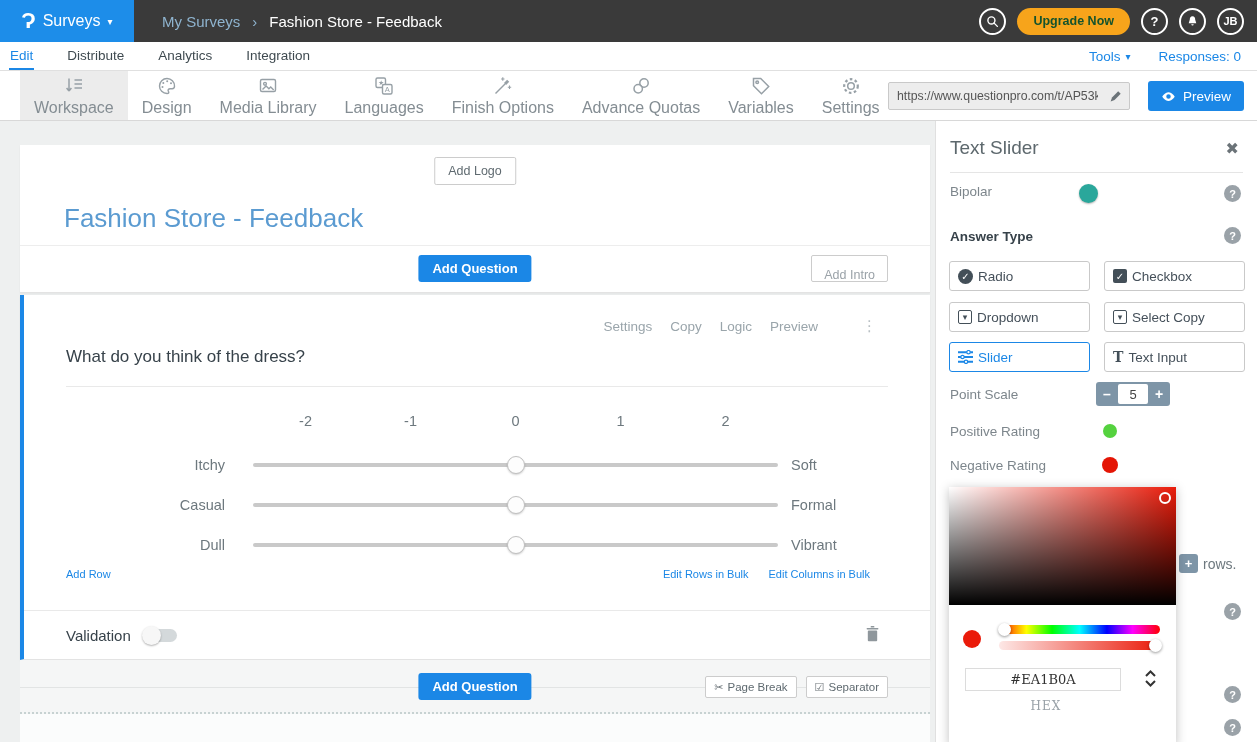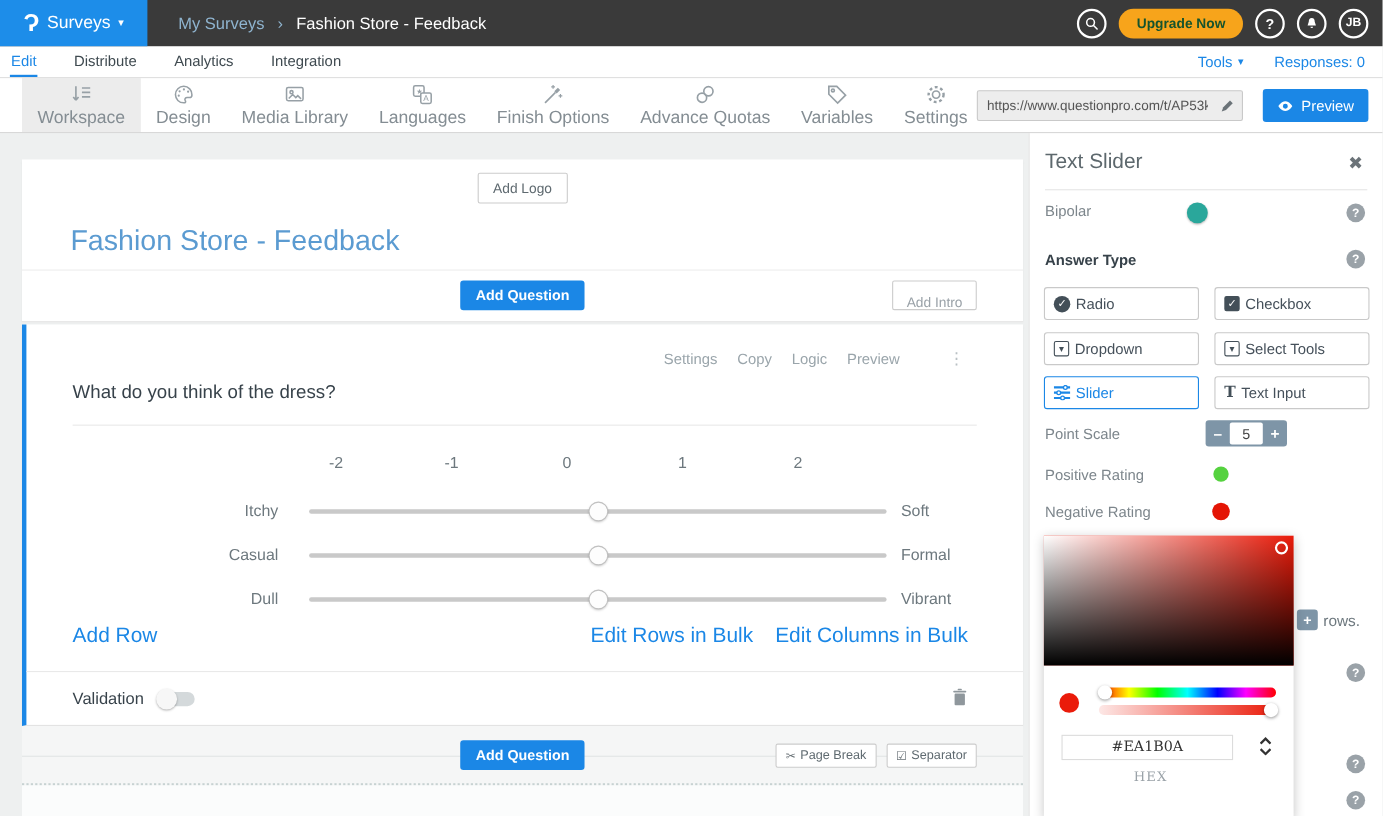--- a/index.html
+++ b/index.html
@@ -52,28 +52,28 @@
   .add-intro-btn { position:absolute; right:42px; top:9px; height:27px; padding:12px 12px; background:#fff; border:1px solid #ccc; border-radius:2px; color:#9aa2a8; font-size:12.5px; cursor:pointer; }
 
   .question-card { position:absolute; left:0; top:150px; width:910px; height:365px; background:#fff; border-left:4px solid #1b87e6; border-bottom:1px solid #e3e3e3; box-shadow:0 1px 2px rgba(0,0,0,.05); }
   .q-actions { position:absolute; top:22px; right:52px; display:flex; align-items:center; gap:18px; font-size:13.5px; color:#9aa5ab; }
   .q-action { cursor:pointer; }
   .q-dots { margin-left:26px; font-size:15px; color:#b9c0c4; cursor:pointer; letter-spacing:1px; }
   .q-text { position:absolute; left:42px; top:52px; font-size:17px; color:#37424a; cursor:text; }
   .q-hr { position:absolute; left:42px; right:42px; top:91px; border-top:1px solid #e9e9e9; }
   .scale-row { position:absolute; left:229px; top:118px; width:525px; display:flex; }
   .scale-tick { flex:1; text-align:center; font-size:14.5px; color:#6d787e; }
-  .slider-rows { position:absolute; left:0; top:150px; width:902px;padding-left:28px; }
+  .slider-rows { position:absolute; left:0; top:150px; width:902px; }
   .slider-row { display:flex; align-items:center; height:40px; }
   .s-left { width:229px; text-align:right; padding-right:28px; font-size:14.5px; color:#6d787e; }
   .s-trackwrap { width:525px; position:relative; height:40px; cursor:pointer; }
   .s-track { position:absolute; left:0; right:0; top:18px; height:4px; background:#c9c9c9; border-radius:2px; }
   .s-handle { position:absolute; left:50%; top:11px; width:18px; height:18px; margin-left:-9px; background:#fdfdfd; border:1px solid #c0c0c0; border-radius:50%; box-shadow:0 1px 2px rgba(0,0,0,.18); cursor:grab; }
   .s-right { padding-left:13px; font-size:14.5px; color:#6d787e; }
-  .bulk-row { position:absolute; left:0; right:8px; top:273px; height:24px; font-size:19px;text-decoration:underline; }
+  .bulk-row { position:absolute; left:0; right:18px; top:273px; height:24px; font-size:11px;text-decoration:underline; }
   .link-blue { color:#1b87e6; cursor:pointer; }
   .add-row-link { position:absolute; left:42px; top:0; }
   .bulk-links { position:absolute; right:42px; top:0; display:flex; gap:20px; }
   .card-div { position:absolute; left:0; right:0; top:315px; border-top:1px solid #e9e9e9; }
   .validation-row { position:absolute; left:0; right:0; top:316px; height:49px; display:flex; align-items:center; padding-left:42px; }
   .validation-label { font-size:15px; color:#37424a; margin-right:13px; }
   .trash-wrap { position:absolute; right:50px; top:14px; cursor:pointer; }
 
   
   .toggle { position:relative; width:33px; height:13px; border-radius:7px; cursor:pointer; }
@@ -395,21 +395,21 @@
     <div class="at-btn" style="left:168px; top:140px;">
       <span class="ic-square">✓</span>
       <span>Checkbox</span>
     </div>
     <div class="at-btn" style="left:13px; top:181px;">
       <span class="ic-dd">▾</span>
       <span>Dropdown</span>
     </div>
     <div class="at-btn" style="left:168px; top:181px;">
       <span class="ic-dd">▾</span>
-      <span>Select Tools</span>
+      <span>Select Copy</span>
     </div>
     <div class="at-btn selected" style="left:13px; top:221px;">
       <svg width="15" height="14" viewBox="0 0 15 14" stroke="#1b87e6" stroke-width="2">
           <path d="M0 2.2h15M0 7h15M0 11.8h15"></path>
           <circle cx="10.5" cy="2.2" r="1.7" fill="#fff" stroke-width="1.2"></circle>
           <circle cx="4.5" cy="7" r="1.7" fill="#fff" stroke-width="1.2"></circle>
           <circle cx="8" cy="11.8" r="1.7" fill="#fff" stroke-width="1.2"></circle>
         </svg>
       <span>Slider</span>
     </div>

